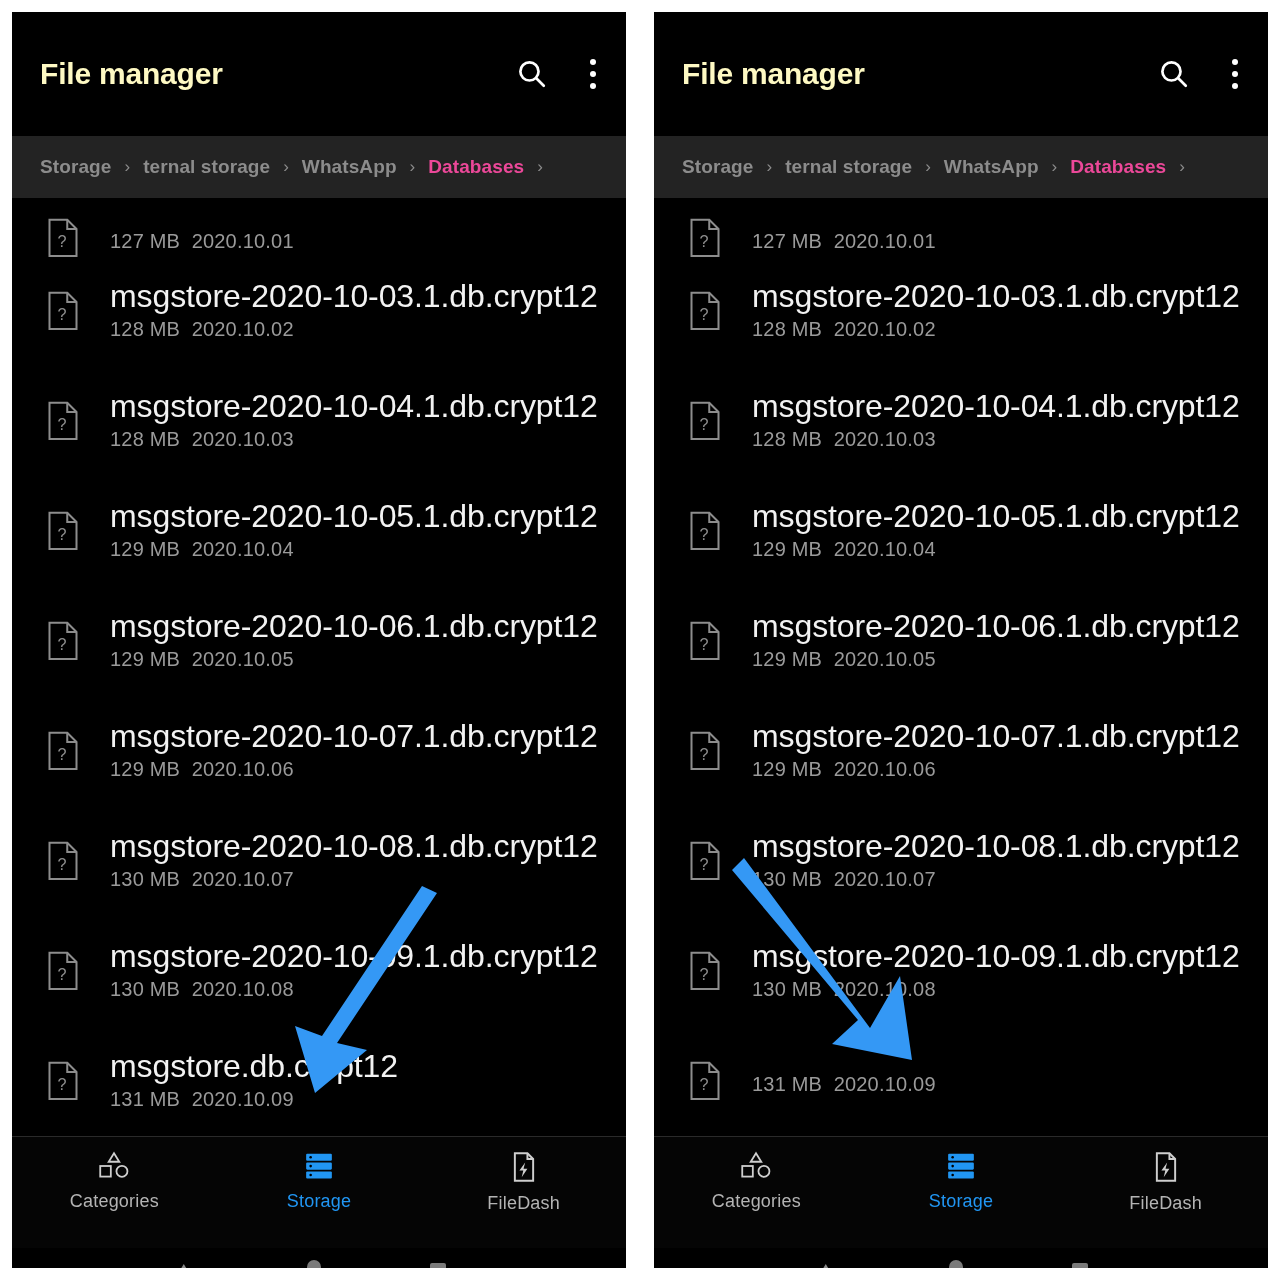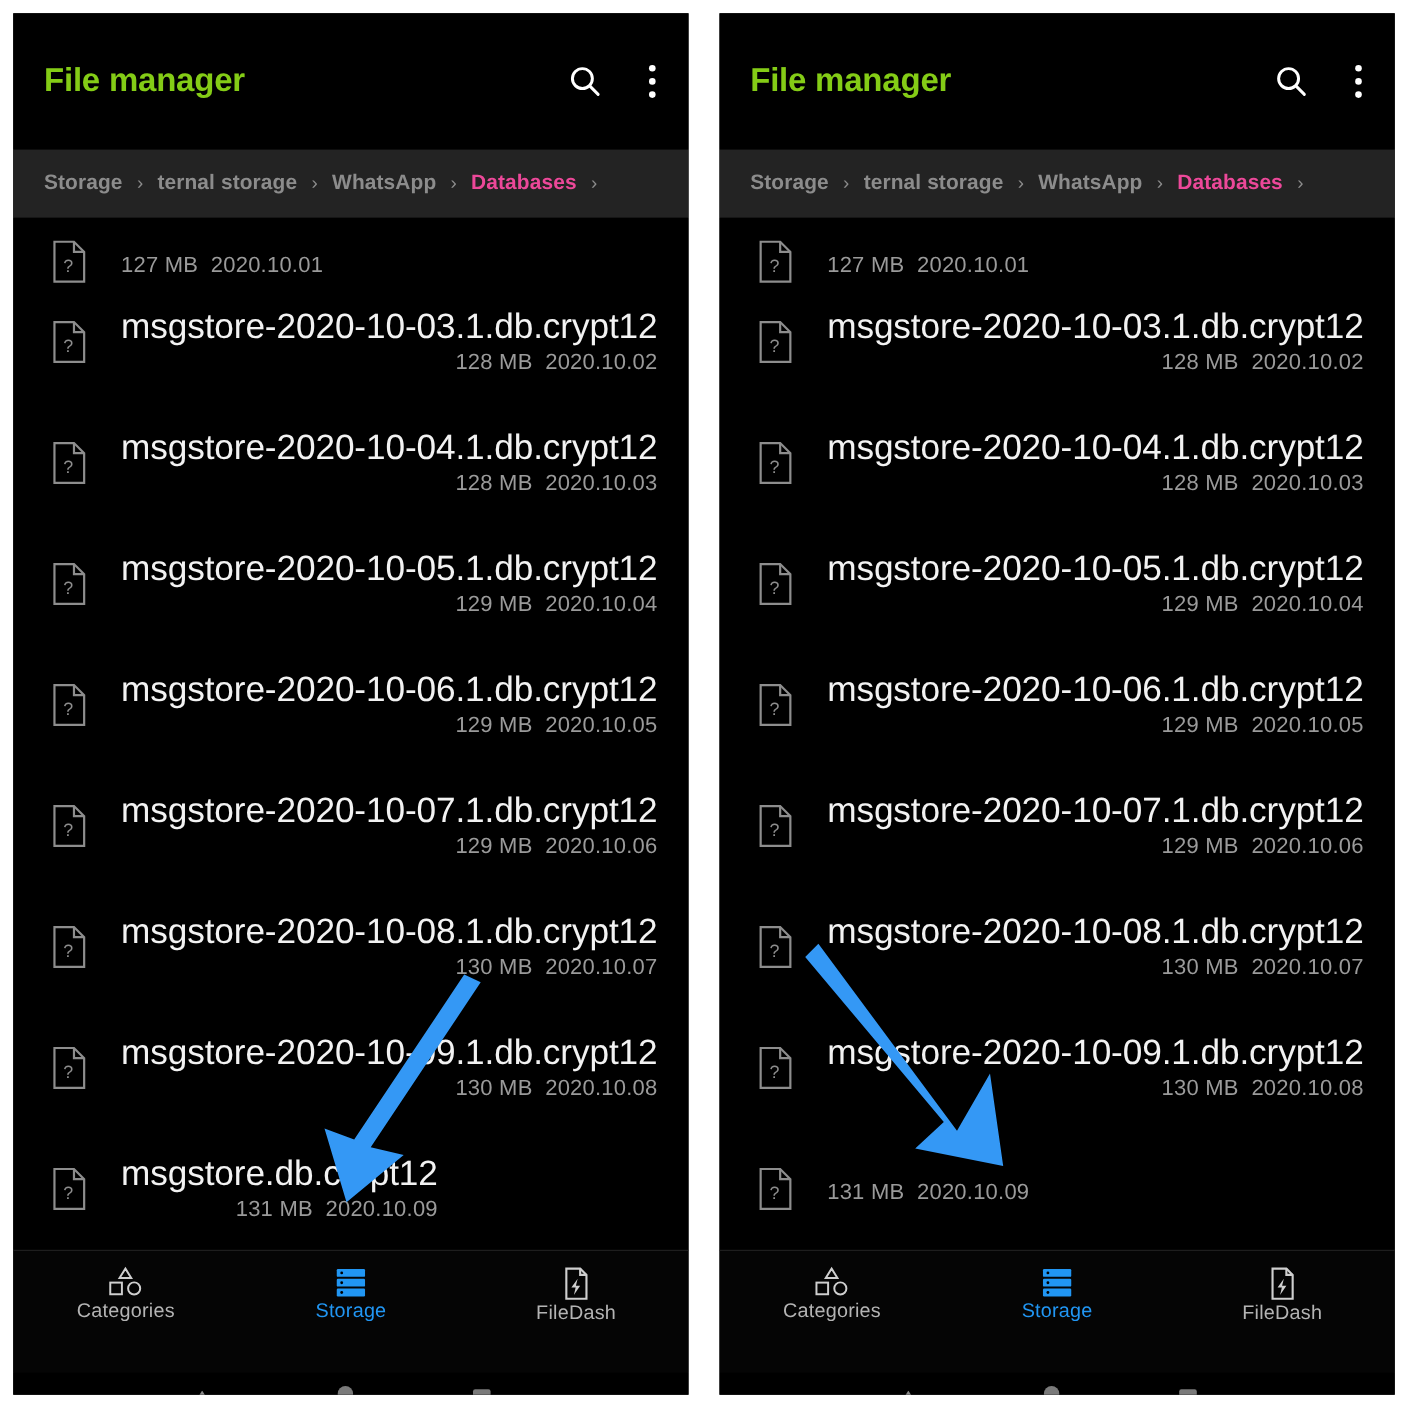--- a/index.html
+++ b/index.html
@@ -40,21 +40,21 @@
     height: 124px;
     min-height: 124px;
     background: #000000;
     display: flex;
     align-items: center;
     padding: 0 22px 0 28px;
     box-sizing: border-box;
   }
 
   .app-title {
-    color: #84cc16;
+    color: #fef9c3;
     font-size: 30px;
     font-weight: bold;
     letter-spacing: -0.2px;
     flex: 1;
   }
 
   .appbar-actions {
     display: flex;
     align-items: center;
     gap: 30px;
@@ -139,21 +139,21 @@
 
   .file-icon {
     width: 34px;
     min-width: 34px;
     height: 40px;
     margin-right: 30px;
     position: relative;
   }
   .file-row.clipped .file-icon { margin-bottom: -4px; }
 
-  .file-meta { display: flex; flex-direction: column; justify-content: center; text-align: right; }
+  .file-meta { display: flex; flex-direction: column; justify-content: center; }
 
   .file-name {
     color: #f2f2f2;
     font-size: 32px;
     line-height: 30px;
     letter-spacing: -0.1px;
     white-space: nowrap;
   }
   .file-sub {
     color: #9a9a9a;
@@ -180,21 +180,21 @@
     display: flex;
     align-items: flex-start;
     padding-top: 14px;
     box-sizing: border-box;
   }
   .nav-item {
     flex: 1;
     display: flex;
     flex-direction: column;
     align-items: center;
-    gap: 0;
+    gap: 10px;
   }
   .nav-label {
     font-size: 18px;
     color: #b4b4b4;
     letter-spacing: 0.2px;
   }
   .nav-item.active .nav-label { color: #2196f3; }
 
   .sysnav {
     height: 20px;

